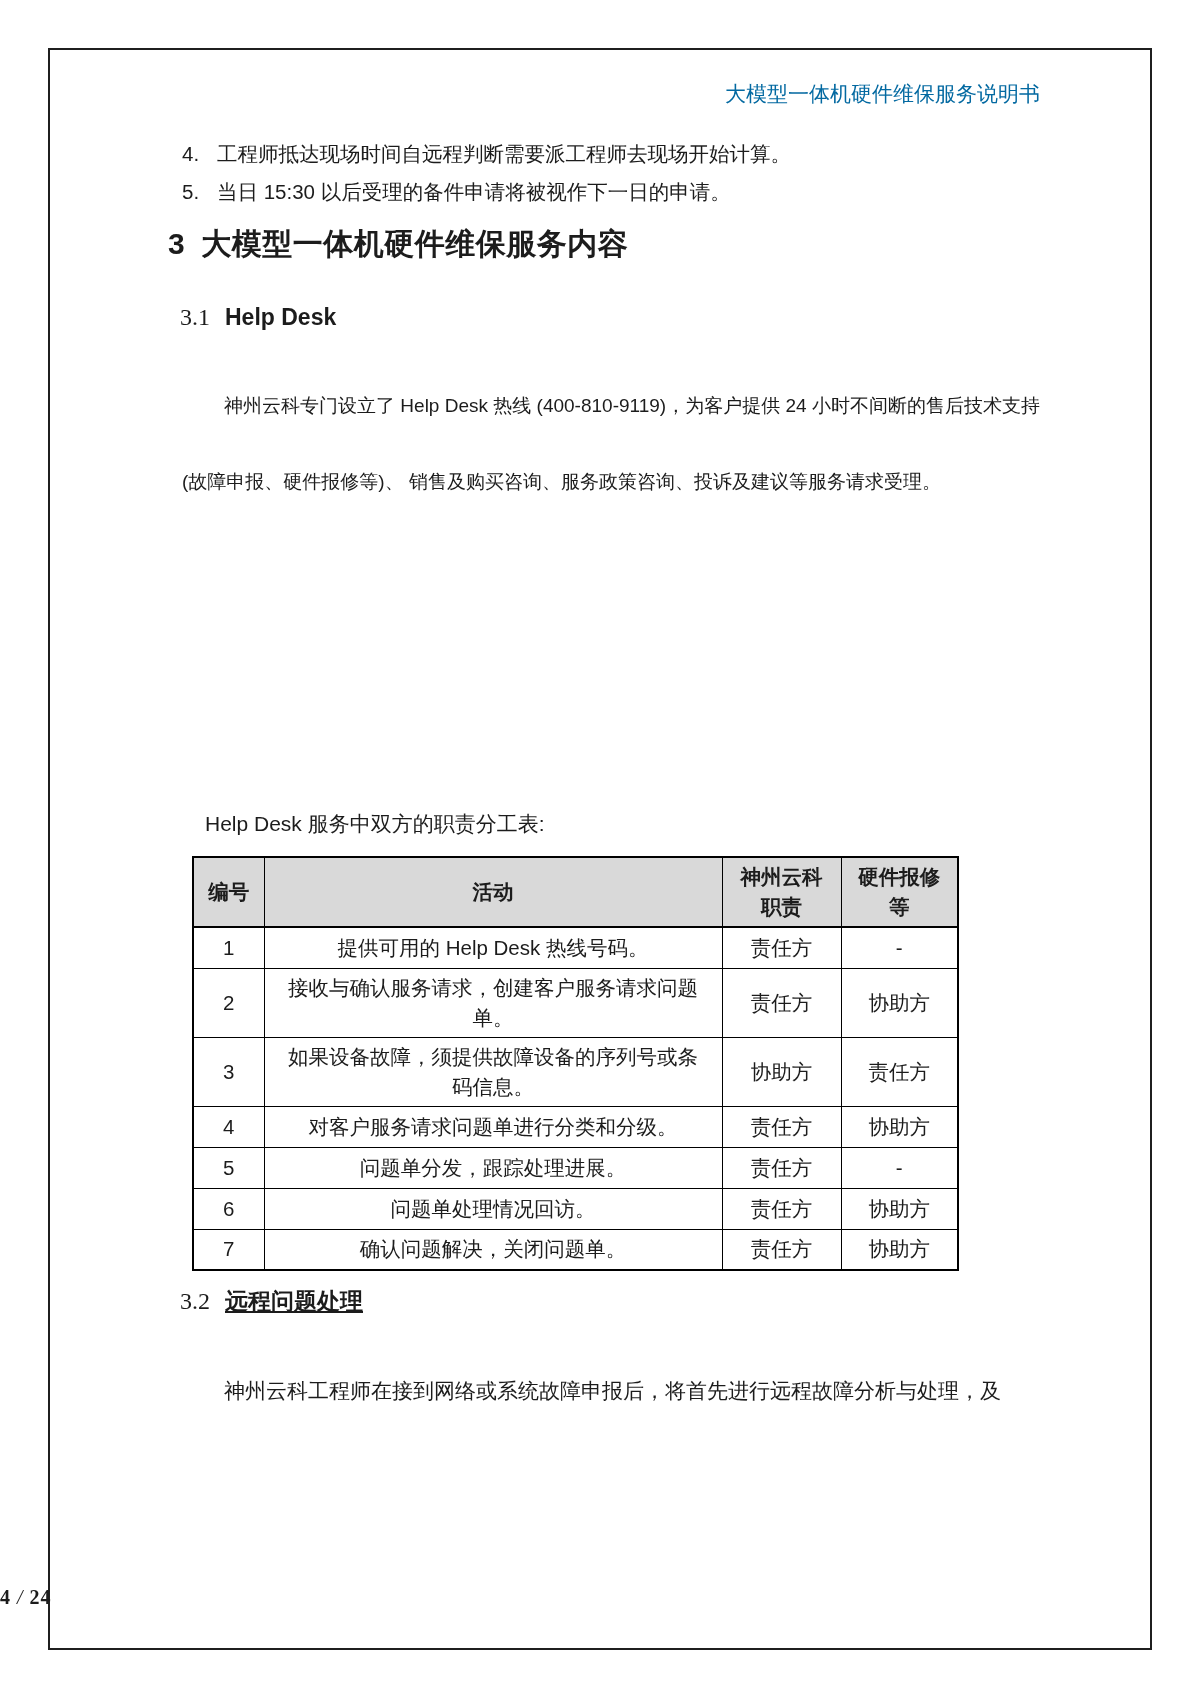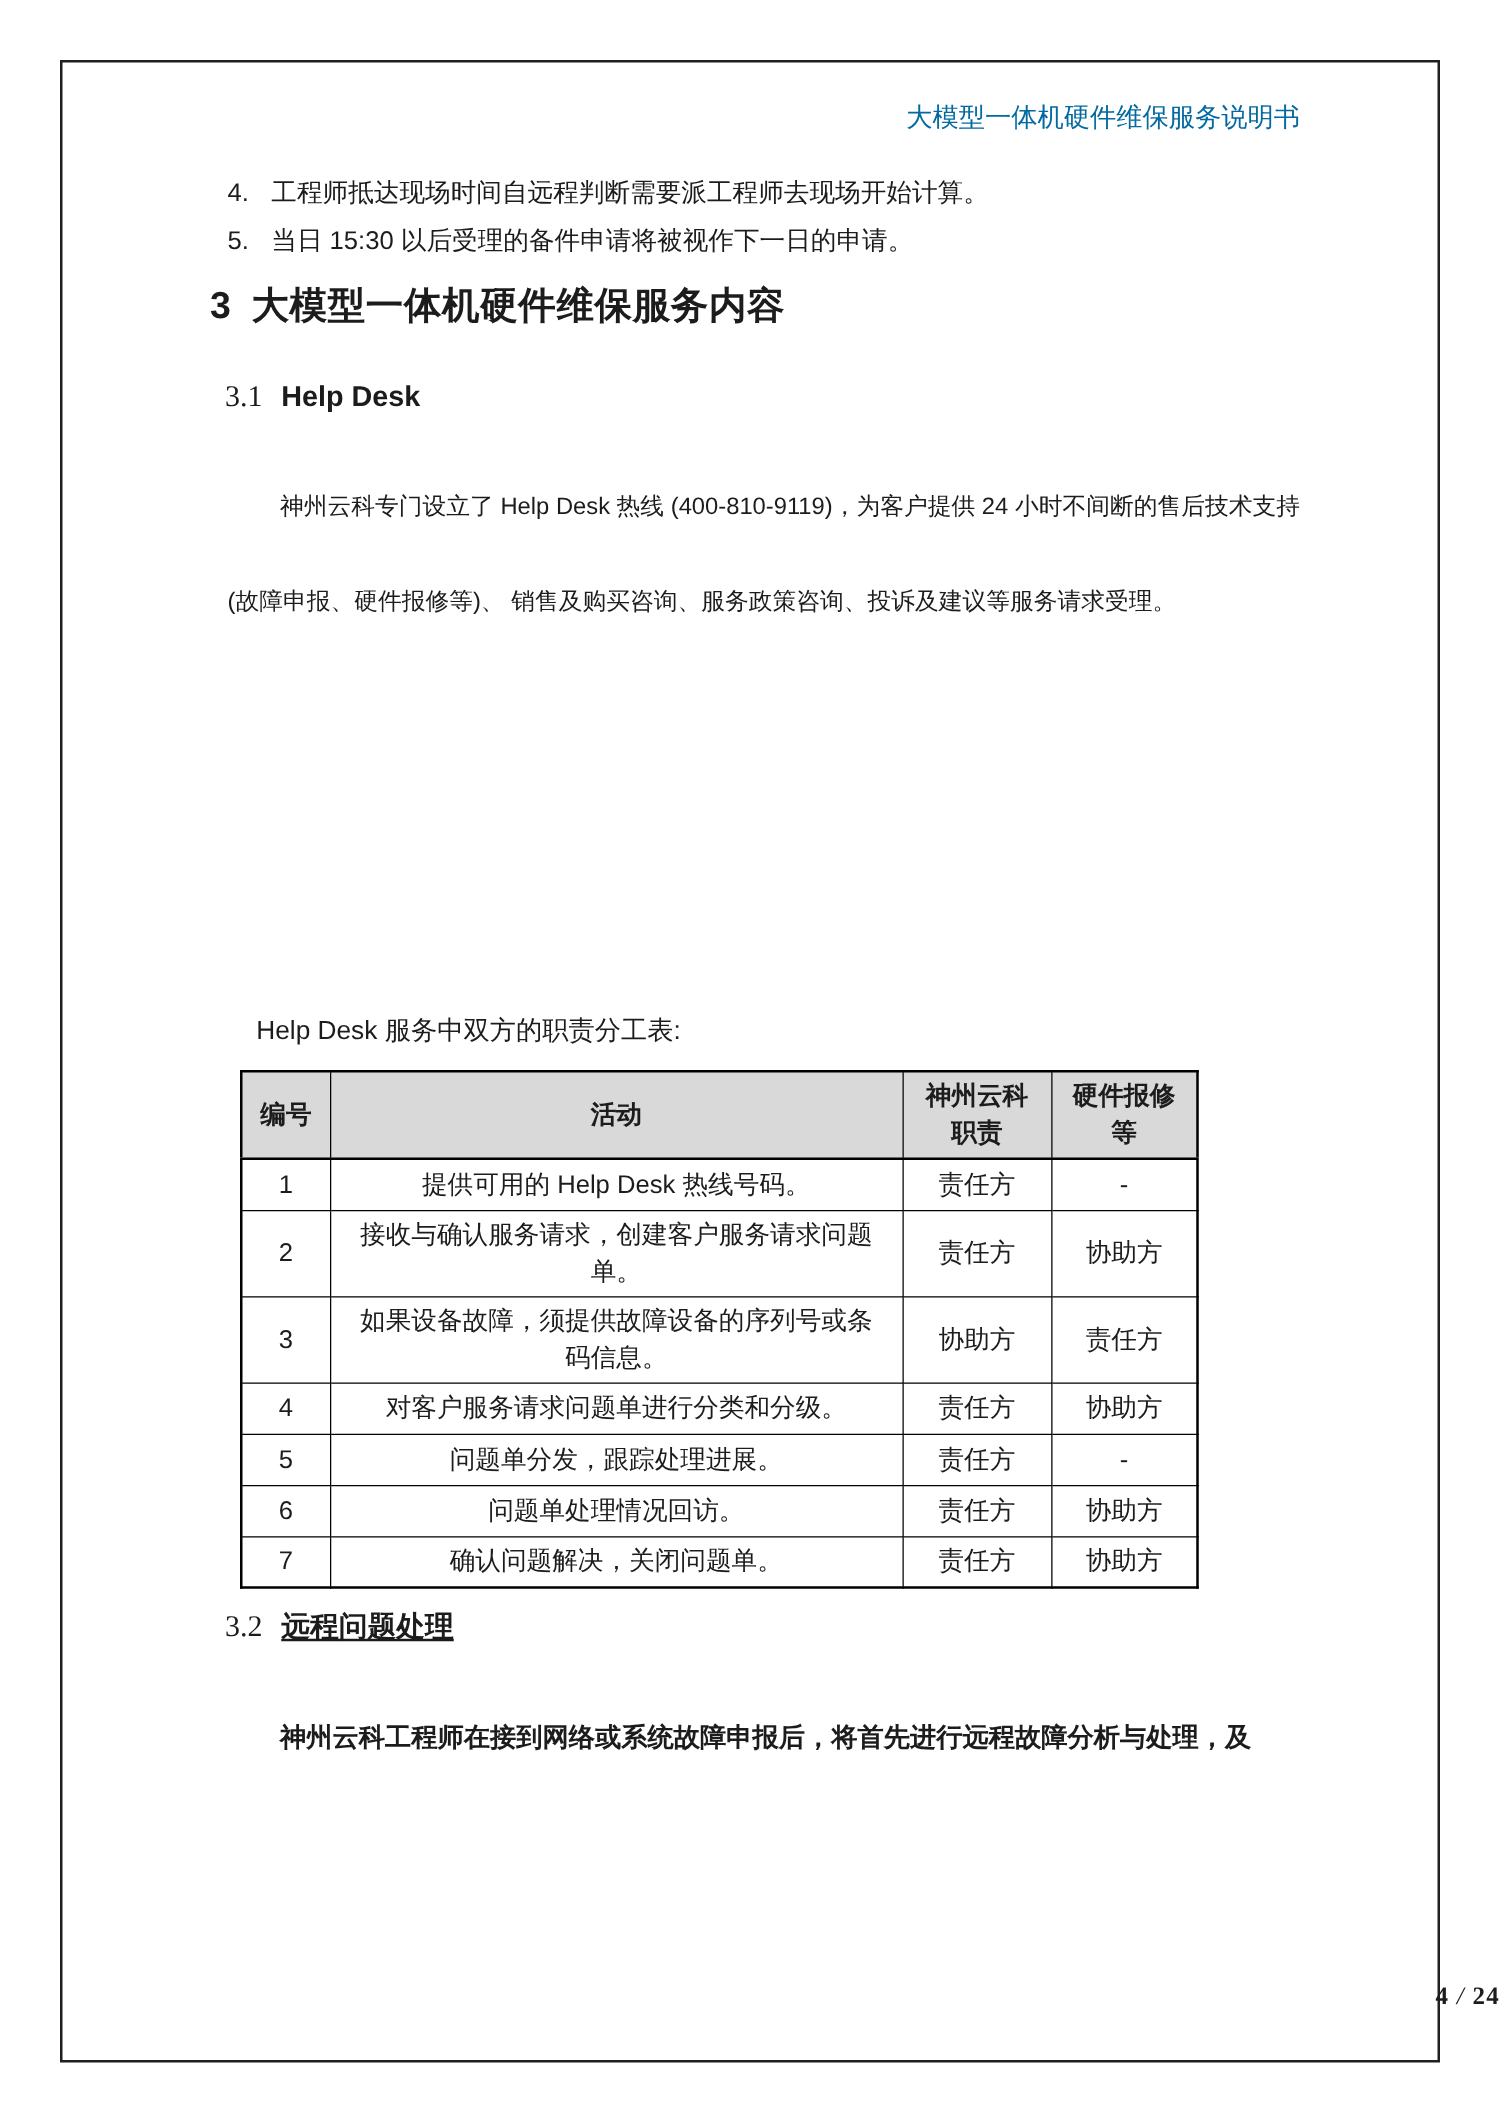--- a/index.html
+++ b/index.html
@@ -141,27 +141,27 @@
   table.resp-table td.activity { text-align: center; padding-left: 14px; padding-right: 14px; }
   .last-paragraph {
     position: absolute;
     left: 182px;
     top: 1374px;
     width: 858px;
     font-size: 21px;
     line-height: 34px;
     text-align: justify;
   }
-  .last-paragraph p { margin: 0; text-indent: 42px; font-weight: bold; }
+  .last-paragraph p { margin: 0; text-indent: 42px; }
   .page-footer {
     position: absolute;
     top: 1586px;
     left: 0;
     width: 1200px;
-    text-align: right;
+    text-align: left;
     font-family: "Liberation Serif", serif;
     font-size: 20px;
     font-weight: bold;
     letter-spacing: 1px;
   }
   .page-footer .sep { font-style: italic; padding: 0 6px; font-weight: normal; }
 </style>
 </head>
 <body>
 

